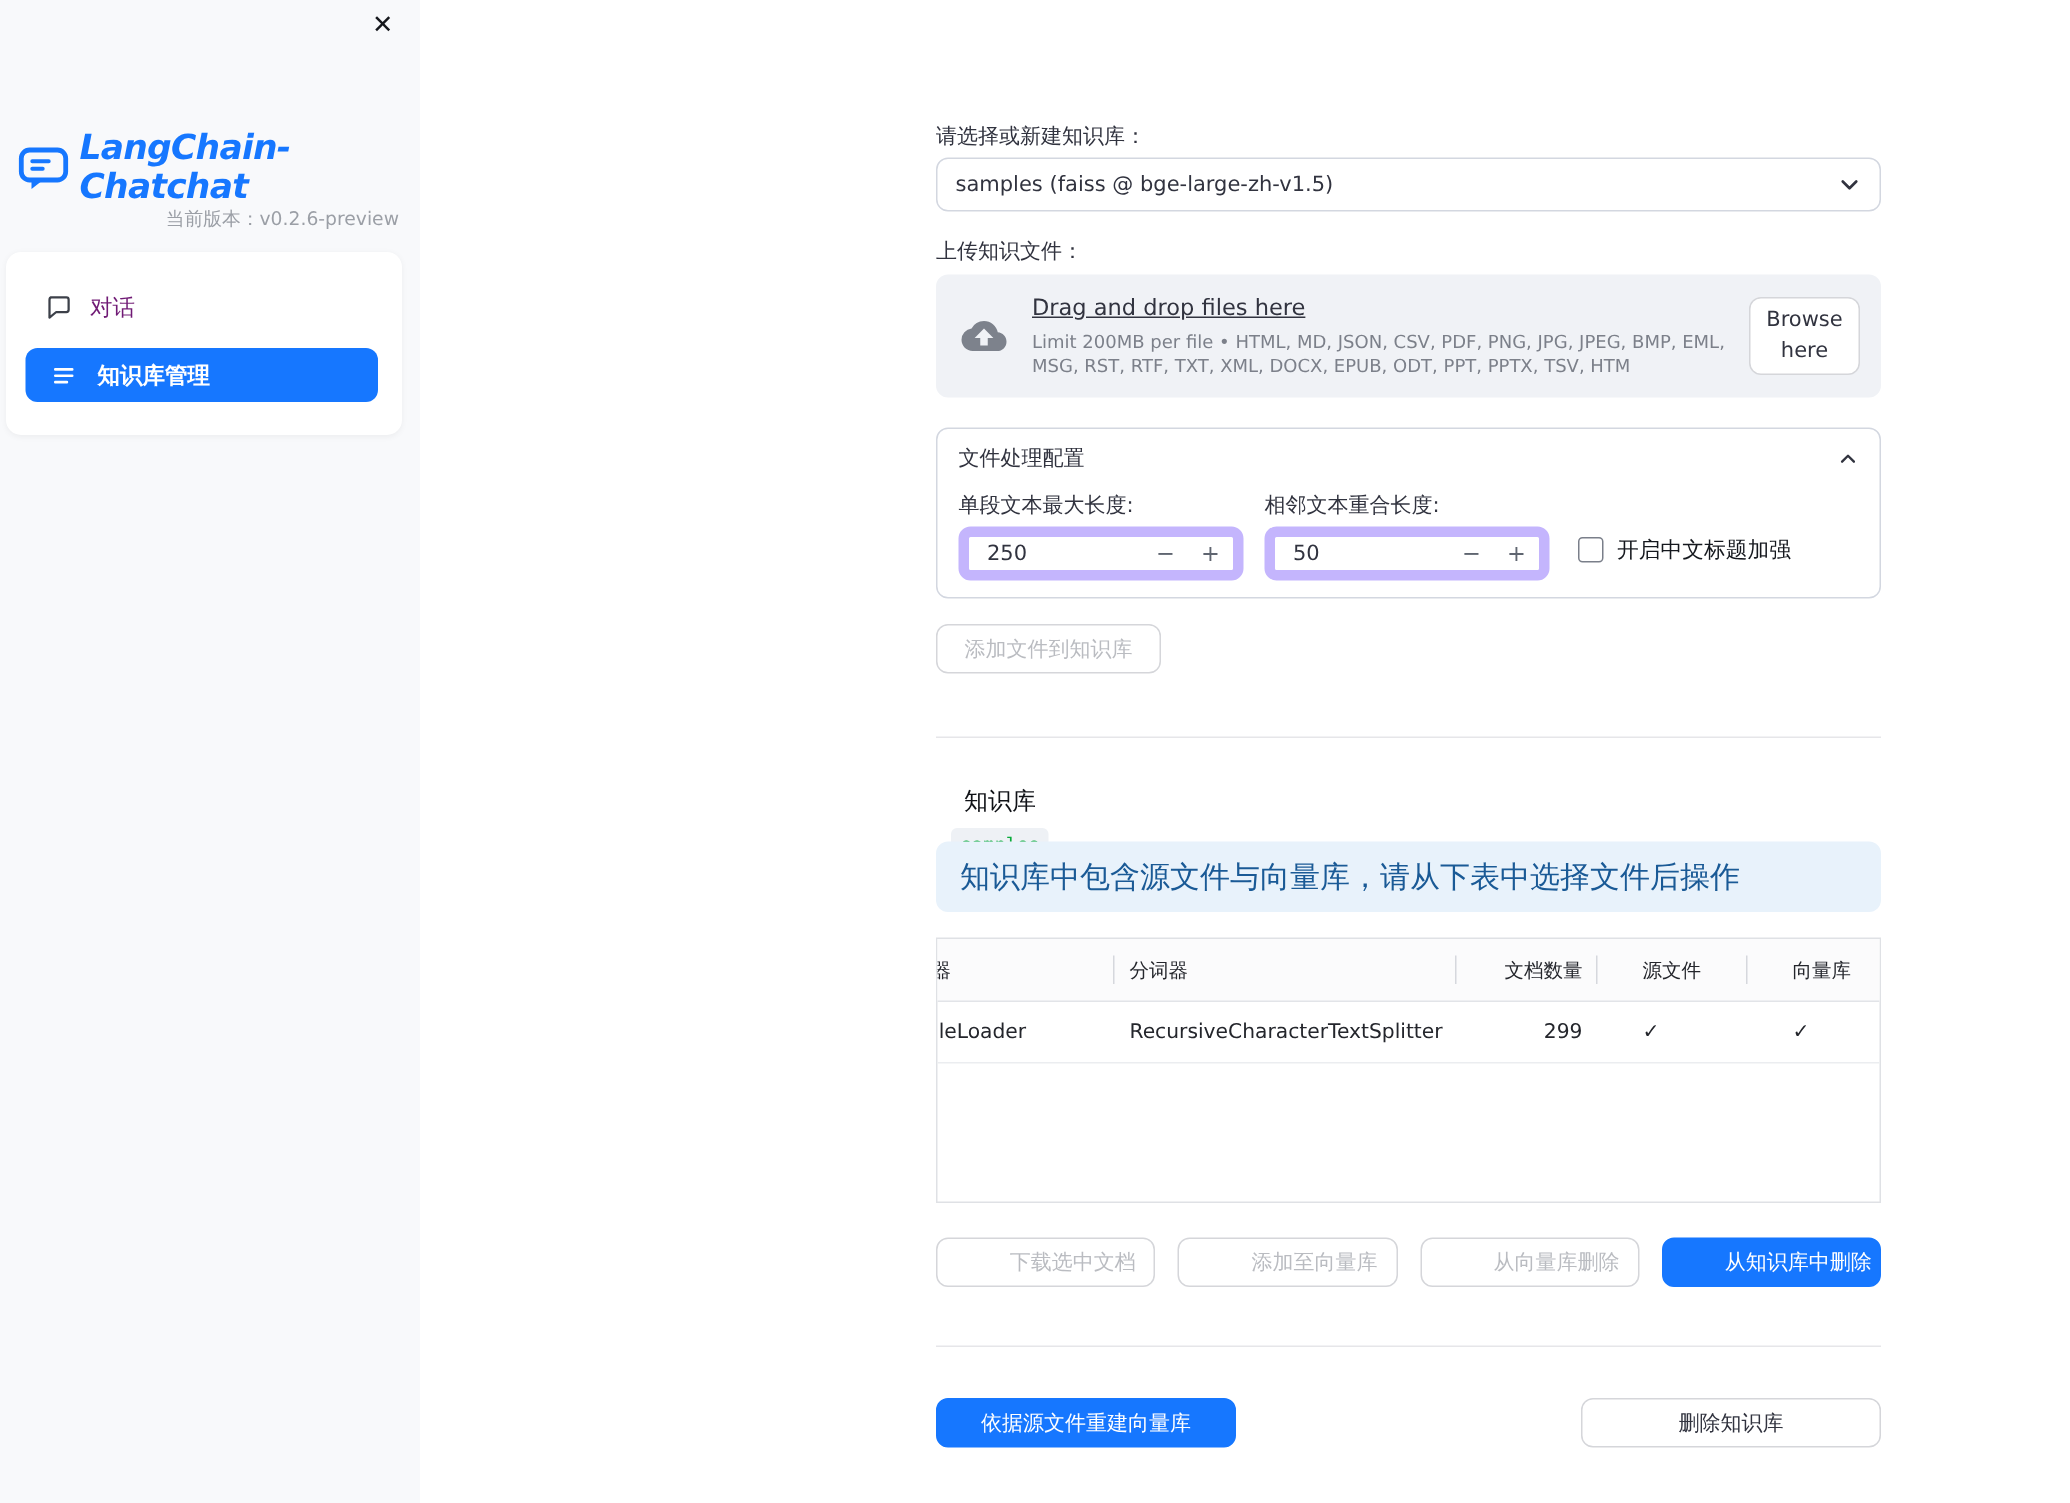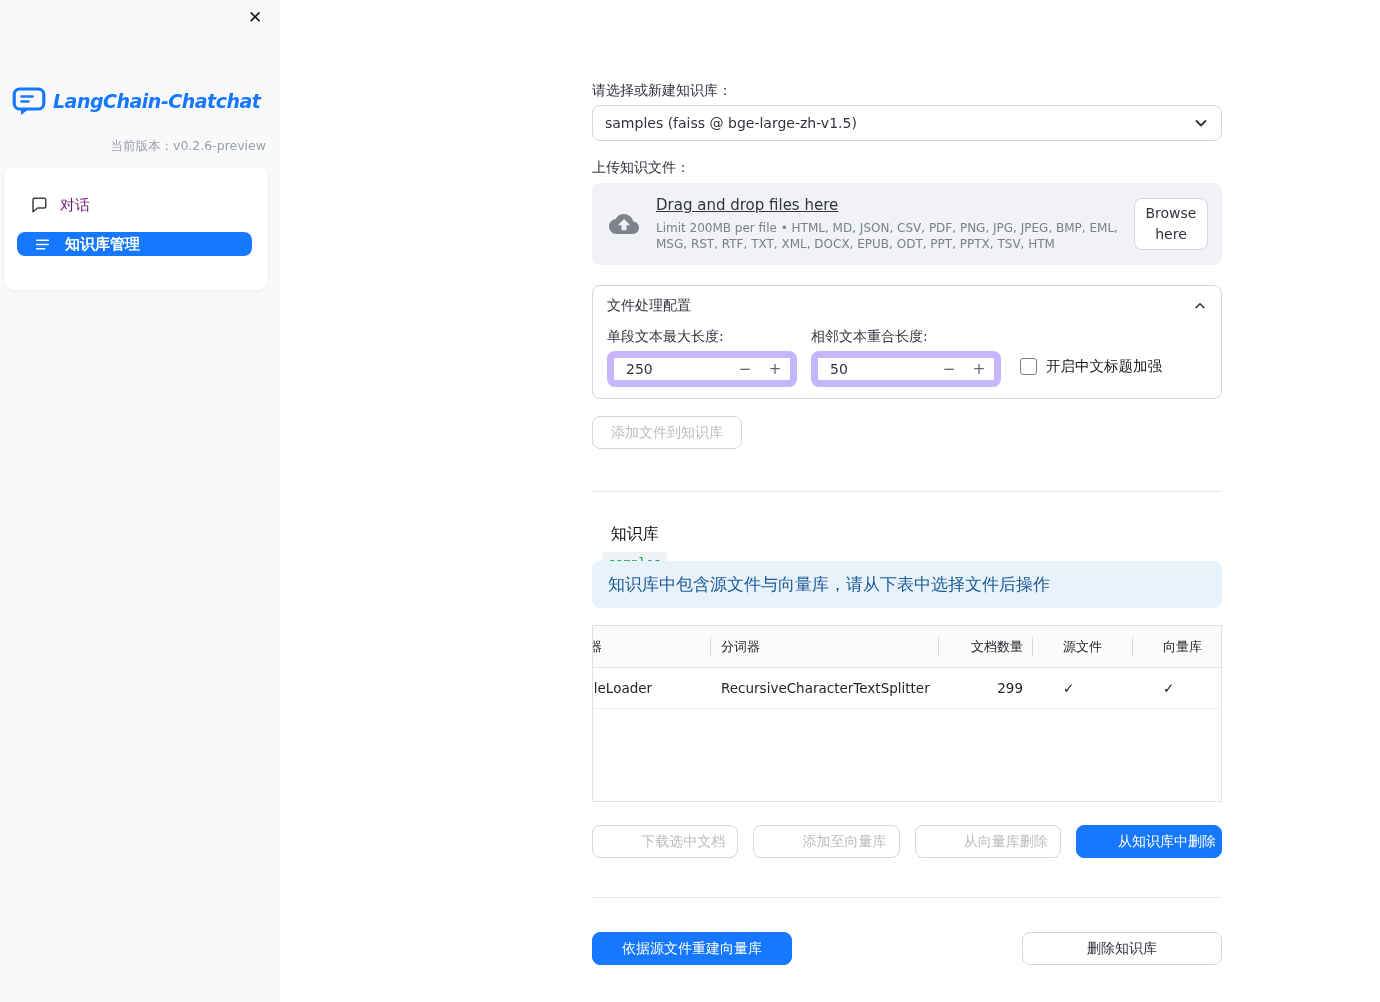--- a/index.html
+++ b/index.html
@@ -4,33 +4,33 @@
 <style>
   * { margin:0; padding:0; box-sizing:border-box; }
   html,body { background:#fff; }
   body { font-family:"DejaVu Sans","Liberation Sans",sans-serif; color:#31333f; }
   .app { position:relative; width:1380px; height:1002px; background:#ffffff; overflow:hidden; }
 
   
   .sidebar { position:absolute; left:0; top:0; bottom:0; width:280px; background:#f8f9fb; }
   .close-btn { position:absolute; top:7px; left:248px; font-size:17px; color:#15171c; cursor:pointer; line-height:20px; }
   .logo { position:absolute; top:86px; left:12px; display:flex; align-items:center; gap:7px; }
-  .logo-text { font-size:19px; font-weight:bold; font-style:italic; color:#1677ff; letter-spacing:-0.5px; }
+  .logo-text { font-size:23px; font-weight:bold; font-style:italic; color:#1677ff; letter-spacing:-0.5px; }
   .version { position:absolute; top:138px; right:14px; font-size:12.5px; color:#9b9fa6; }
   .menu-card { position:absolute; top:168px; left:4px; right:12px; height:122px; background:#ffffff;
                border-radius:10px; box-shadow:0 1px 4px rgba(0,0,0,0.05); padding-top:18px; }
   .menu-item { display:flex; align-items:center; height:38px; padding-left:26px; gap:12px;
                font-size:15px; color:#701a75; cursor:pointer; }
   .menu-item .mi-icon { width:18px; height:18px; display:flex; }
-  .menu-item.selected { height:24px; margin:8px 16px 0 13px; padding-left:17px; gap:14px;
+  .menu-item.selected { height:36px; margin:8px 16px 0 13px; padding-left:17px; gap:14px;
                background:#1677ff; border-radius:8px; color:#ffffff; font-weight:bold; }
   .menu-item.selected .mi-icon { width:17px; height:17px; }
 
   
-  .content { position:absolute; left:592px; top:0; width:630px; height:842px; }
+  .content { position:absolute; left:624px; top:0; width:630px; height:842px; }
   .field-label { position:absolute; left:0; font-size:14px; color:#31333f; }
   .lbl-kb { top:82px; }
   .lbl-upload { top:159px; }
 
   .selectbox { position:absolute; top:105px; left:0; right:0; height:36px; background:#fff;
                border:1px solid #d3d7e0; border-radius:8px; display:flex; align-items:center;
                padding:0 12px; font-size:14px; color:#31333f; cursor:pointer; }
   .selectbox .chev { margin-left:auto; display:flex; }
 
   .uploader { position:absolute; top:183px; left:0; right:0; height:82px; background:#f0f2f6;
@@ -68,21 +68,21 @@
   .divider { position:absolute; left:0; right:0; height:1px; background:#e6e6e9; }
   .div1 { top:491px; } .div2 { top:897px; }
 
   .kbline { position:absolute; top:524px; left:0; display:flex; align-items:center; gap:7px;
             font-size:16px; color:#0f1116;flex-direction:column; }
   .code-chip { font-family:"DejaVu Sans Mono","Liberation Mono",monospace; font-size:12.5px;
                color:#09ab3b; background:#eef1f5; padding:3px 6px; border-radius:4px; }
 
   .infobox { position:absolute; top:561px; left:0; right:0; height:47px; background:#e8f2fb;
              border-radius:8px; display:flex; align-items:center; padding:0 16px;
-             font-size:17px; color:#1a5a96; }
+             font-size:20px; color:#1a5a96; }
 
   .tablewrap { position:absolute; top:625px; left:0; width:630px; height:177px;
                border:1px solid #dfe1e5; background:#fff; overflow:hidden; }
   .tbl { width:748px; margin-left:-118px; }
   .thead { display:flex; height:42px; background:#fbfbfc; border-bottom:1px solid #e2e4e8;
            font-size:13px; color:#24262c; }
   .th, .td { position:relative; display:flex; align-items:center; padding-left:10px; height:100%; }
   .c1 { width:236px; } .c2 { width:228px; }
   .c3 { width:94px; justify-content:flex-end; padding-right:10px; padding-left:0; }
   .c4 { width:100px; padding-left:30px; } .c5 { width:90px; padding-left:30px; }

